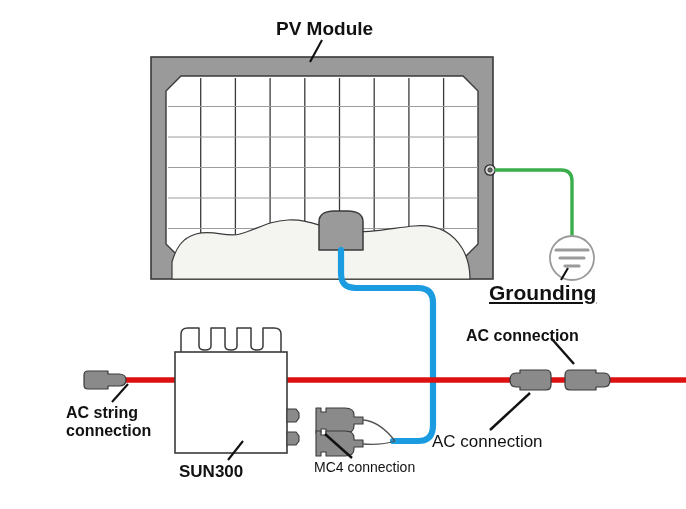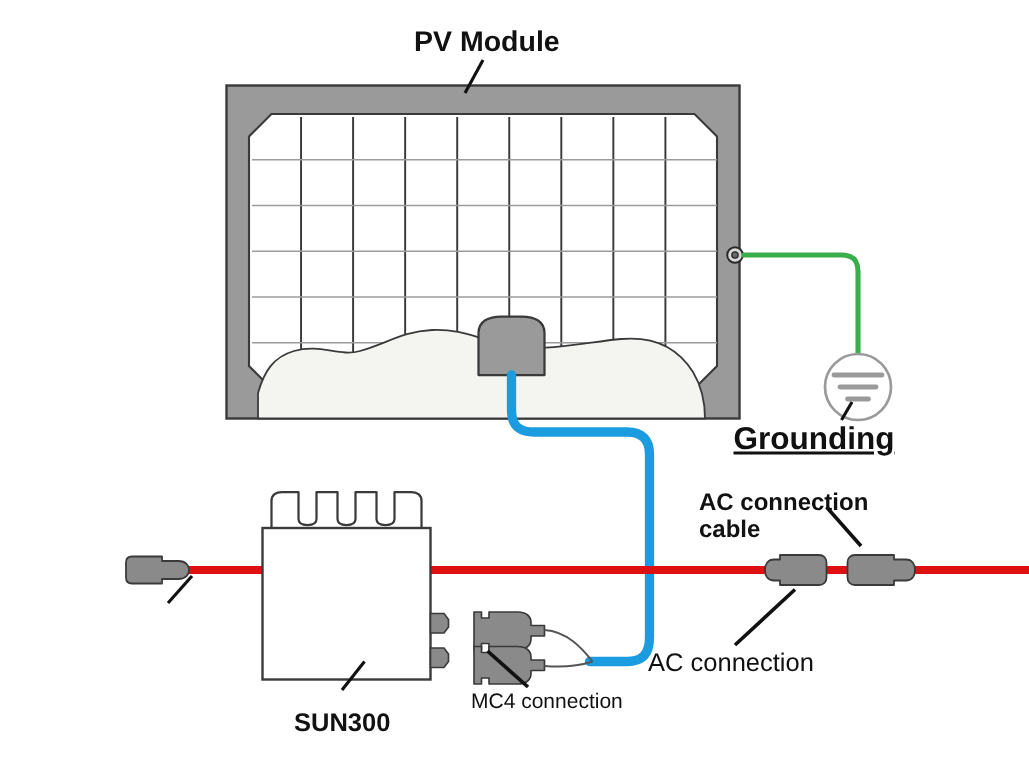--- a/index.html
+++ b/index.html
@@ -18,21 +18,21 @@
     color:#111111;
     white-space:nowrap;
     line-height:1.12;
   }
   .lbl-bold{font-weight:bold;}
 
   #label-pv-module{left:276px;top:18px;font-size:19px;font-weight:bold;}
   #label-grounding{left:489px;top:281px;font-size:21px;font-weight:bold;text-decoration:underline;}
   #label-ac-connection-cable{left:466px;top:327px;font-size:16px;font-weight:bold;}
   #label-ac-string-connection{left:66px;top:404px;font-size:16px;font-weight:bold;}
-  #label-sun300{left:196px;top:462px;font-size:17px;font-weight:bold;margin-top:10px;}
+  #label-sun300{left:179px;top:462px;font-size:17px;font-weight:bold;}
   #label-mc4-connection{left:314px;top:460px;font-size:14px;}
   #label-ac-connection{left:432px;top:432px;font-size:17px;}
   .strong-seg{font-weight:normal;}
   .normal-seg{font-weight:normal;}
 </style>
 </head>
 <body>
 
 <div id="stage">
 
@@ -247,23 +247,26 @@
     <line x1="490" y1="430" x2="530" y2="393" stroke="#111111" stroke-width="2.4"></line>
 
   </svg>
 
   <div class="lbl lbl-bold" id="label-pv-module">PV Module</div>
 
   <div class="lbl lbl-bold" id="label-grounding">Grounding</div>
 
   <div class="lbl lbl-bold" id="label-ac-connection-cable">
     <div>AC connection</div>
-    <div>cable</div>
   </div>
 
+  <div class="lbl lbl-bold" id="label-ac-string-connection">
+    <div>AC string</div>
+    <div>connection</div>
+  </div>
 
   <div class="lbl lbl-bold" id="label-sun300">SUN300</div>
 
   <div class="lbl" id="label-mc4-connection"><span class="strong-seg">MC4</span><span class="normal-seg"> connection</span></div>
 
   <div class="lbl" id="label-ac-connection"><span class="strong-seg">AC</span><span class="normal-seg"> connection</span></div>
 
 </div>
 
 </body></html>

